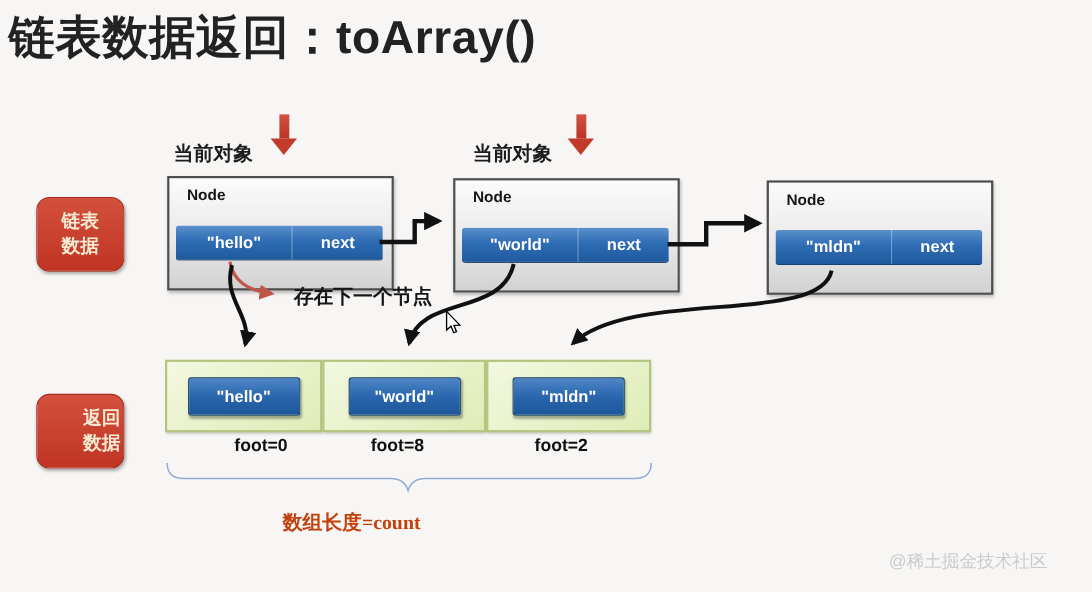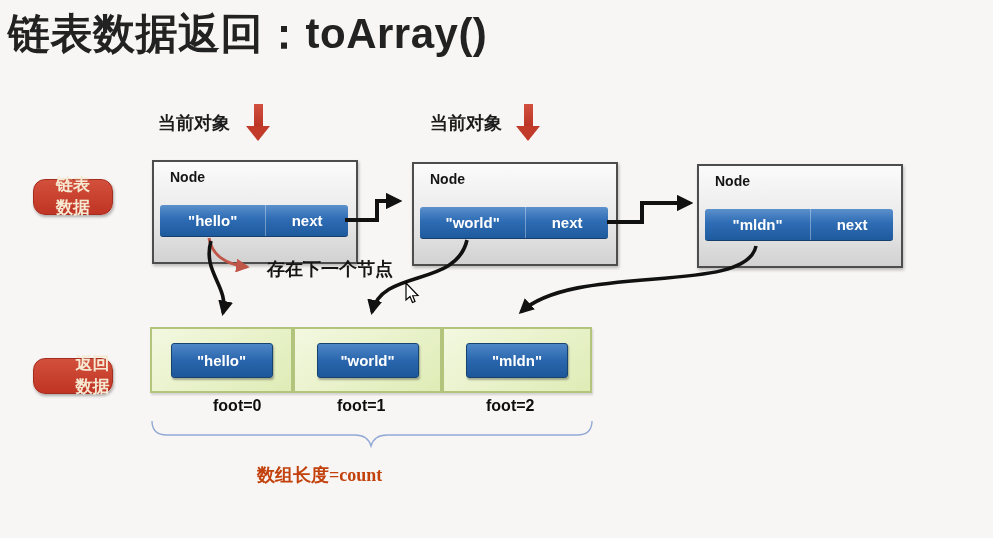--- a/index.html
+++ b/index.html
@@ -13,21 +13,21 @@
 
   
   .page-title{
     position:absolute;left:8px;top:6px;
     font-size:42px;font-weight:600;color:#222;
     letter-spacing:0.5px;
   }
 
   
   .cur-label{
-    position:absolute;top:111px;
+    position:absolute;top:127px;
     font-family:Liberation Mono, monospace;
     font-size:18px;font-weight:700;color:#1c1c1c;
   }
   .red-arrow{position:absolute;top:104px;width:24px;height:38px;}
   .red-arrow .shaft{
     width:9px;height:22px;margin:0 auto;
     background:linear-gradient(#d25040,#bb3526);
   }
   .red-arrow .head{
     width:0;height:0;margin:0 auto;
@@ -53,21 +53,21 @@
     background:linear-gradient(#5b90cc,#2e6cb4 45%,#1e5a9d);
     border-radius:3px;border-bottom:1px solid #153f6d;
     display:flex;align-items:center;
     color:#fff;font-size:15px;font-weight:700;
   }
   .node-bar .cell-value{flex:0 0 56%;text-align:center;border-right:1px solid rgba(255,255,255,0.35);height:100%;display:flex;align-items:center;justify-content:center;}
   .node-bar .cell-next{flex:1;text-align:right;display:flex;align-items:center;justify-content:center;height:100%;}
 
   
   .red-badge{
-    position:absolute;left:33px;width:80px;height:36px;
+    position:absolute;left:33px;width:80px;height:68px;
     background:linear-gradient(#d2503c,#c03424);
     border:1px solid #a52d1f;border-radius:12px;
     box-shadow:1px 2px 3px rgba(0,0,0,0.3);
     color:#f6e9d2;
     font-family:"Liberation Serif",serif;
     font-size:17px;font-weight:600;line-height:1.35;
     display:flex;align-items:center;justify-content:center;
     text-align:center;white-space:pre-line;
     box-sizing:border-box;
   }
@@ -168,25 +168,26 @@
     <div class="array-value">"hello"</div>
   </div>
   <div class="array-cell" style="left:293px;width:149px;">
     <div class="array-value">"world"</div>
   </div>
   <div class="array-cell" style="left:442px;width:150px;">
     <div class="array-value">"mldn"</div>
   </div>
 
   <div class="foot-label" style="left:177px;margin-left:36px;">foot=0</div>
-  <div class="foot-label" style="left:337px;">foot=1</div>
+  <div class="foot-label" style="left:337px;">foot=8</div>
   <div class="foot-label" style="left:486px;text-align:center;">foot=2</div>
 
   <div class="length-label">数组长度=count</div>
 
+  <div class="watermark">@稀土掘金技术社区</div>
 
   <svg class="overlay" width="993" height="538" viewBox="0 0 993 538">
     <defs>
       <marker id="ab" viewBox="0 0 10 10" refX="8" refY="5" markerWidth="4.2" markerHeight="4.2" orient="auto-start-reverse">
         <path d="M0,0 L10,5 L0,10 z" fill="#111"></path>
       </marker>
       <marker id="ar" viewBox="0 0 10 10" refX="8" refY="5" markerWidth="4.6" markerHeight="4.6" orient="auto-start-reverse">
         <path d="M0,0 L10,5 L0,10 z" fill="#c05648"></path>
       </marker>
     </defs>

